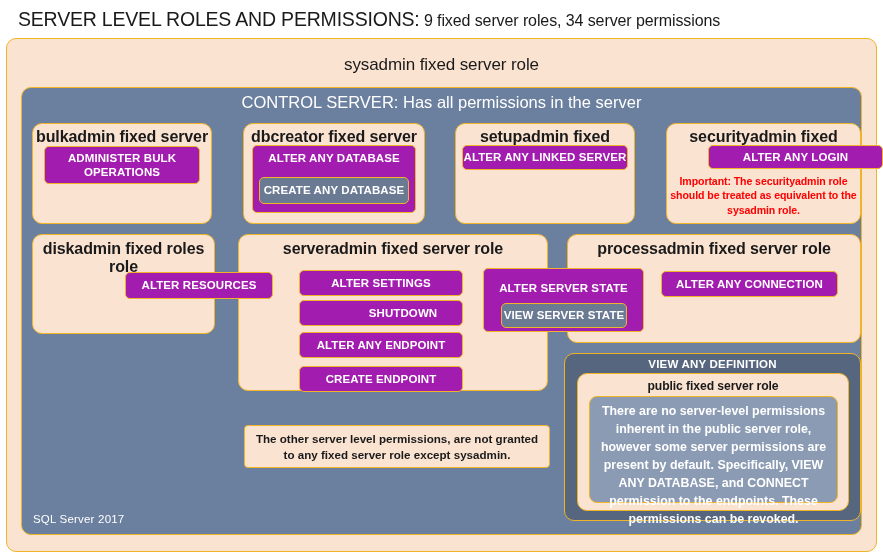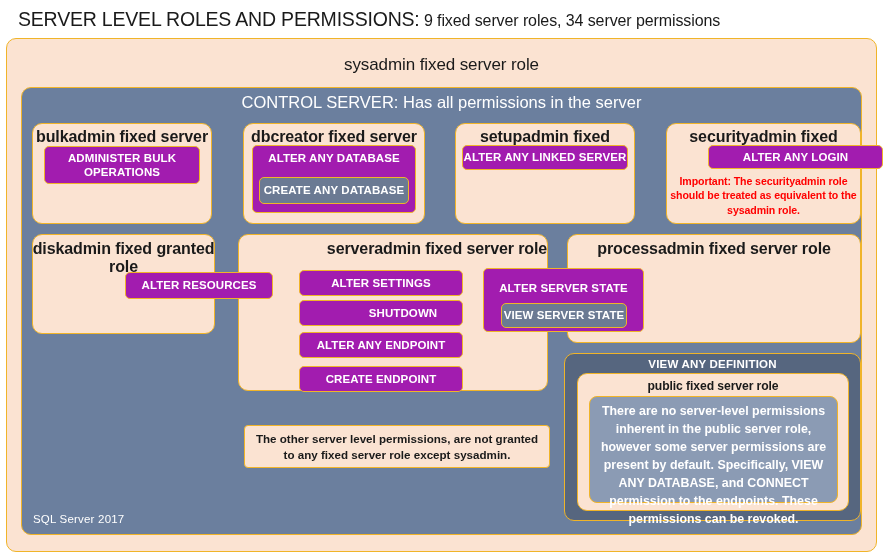--- a/index.html
+++ b/index.html
@@ -151,38 +151,39 @@
   <div class="peach" style="left:455px;top:123px;width:180px;height:101px;"></div>
   <div class="role-title" style="left:455px;top:128px;width:180px;">setupadmin fixed server role</div>
   <div class="pill" style="left:462px;top:145px;width:166px;height:25px;">ALTER ANY LINKED SERVER</div>
 
   <div class="peach" style="left:666px;top:123px;width:195px;height:101px;"></div>
   <div class="role-title" style="left:666px;top:128px;width:195px;">securityadmin  fixed server role</div>
   <div class="pill" style="left:676px;top:145px;width:175px;height:24px;margin-left:32px;">ALTER ANY LOGIN</div>
   <div class="redtext" style="left:668px;top:174px;width:191px;">Important:  The securityadmin role should  be treated as equivalent to the sysadmin role.</div>
 
   <div class="peach" style="left:32px;top:234px;width:183px;height:100px;"></div>
-  <div class="role-title" style="left:32px;top:240px;width:183px;">diskadmin  fixed granted role</div>
+  <div class="role-title" style="left:32px;top:240px;width:183px;">diskadmin  fixed roles role</div>
 
   <div class="peach" style="left:238px;top:234px;width:310px;height:157px;"></div>
-  <div class="role-title" style="left:238px;top:240px;width:310px;padding-left:44px;">serveradmin fixed server role</div>
+  <div class="role-title" style="left:238px;top:240px;width:310px;">serveradmin fixed server role</div>
 
   <div class="peach" style="left:567px;top:234px;width:294px;height:109px;"></div>
   <div class="role-title" style="left:567px;top:240px;width:294px;">processadmin  fixed server role</div>
 
   <div class="pill" style="left:125px;top:272px;width:148px;height:27px;">ALTER RESOURCES</div>
 
   <div class="pill" style="left:299px;top:270px;width:164px;height:26px;">ALTER SETTINGS</div>
   <div class="pill" style="left:299px;top:300px;width:164px;height:26px;padding-left:44px;">SHUTDOWN</div>
   <div class="pill" style="left:299px;top:332px;width:164px;height:26px;">ALTER ANY ENDPOINT</div>
   <div class="pill" style="left:299px;top:366px;width:164px;height:26px;">CREATE  ENDPOINT</div>
 
   <div class="pill" style="left:483px;top:268px;width:161px;height:64px;align-items:flex-start;padding-top:12px;">ALTER SERVER STATE</div>
   <div class="pill dark" style="left:501px;top:303px;width:126px;height:25px;">VIEW SERVER STATE</div>
 
+  <div class="pill" style="left:661px;top:271px;width:177px;height:26px;">ALTER ANY CONNECTION</div>
 
   <div class="slate-dark" style="left:564px;top:353px;width:297px;height:168px;"></div>
   <div class="banner-title" style="left:564px;top:358px;width:297px;font-size:11.5px;font-weight:bold;letter-spacing:0.2px;">VIEW ANY DEFINITION</div>
 
   <div class="peach" style="left:577px;top:373px;width:272px;height:138px;"></div>
   <div class="role-title" style="left:577px;top:379px;width:272px;font-size:12.2px;">public  fixed server role</div>
 
   <div class="bigtext" style="left:589px;top:396px;width:249px;height:107px;">There are no server-level permissions inherent in the public  server role, however some server permissions  are present by default. Specifically,  VIEW ANY DATABASE, and CONNECT permission to the endpoints. These  permissions can be revoked.</div>
 
   <div class="notebox" style="left:244px;top:425px;width:306px;height:43px;">The other server level permissions,  are not granted to any fixed server role except sysadmin.</div>

